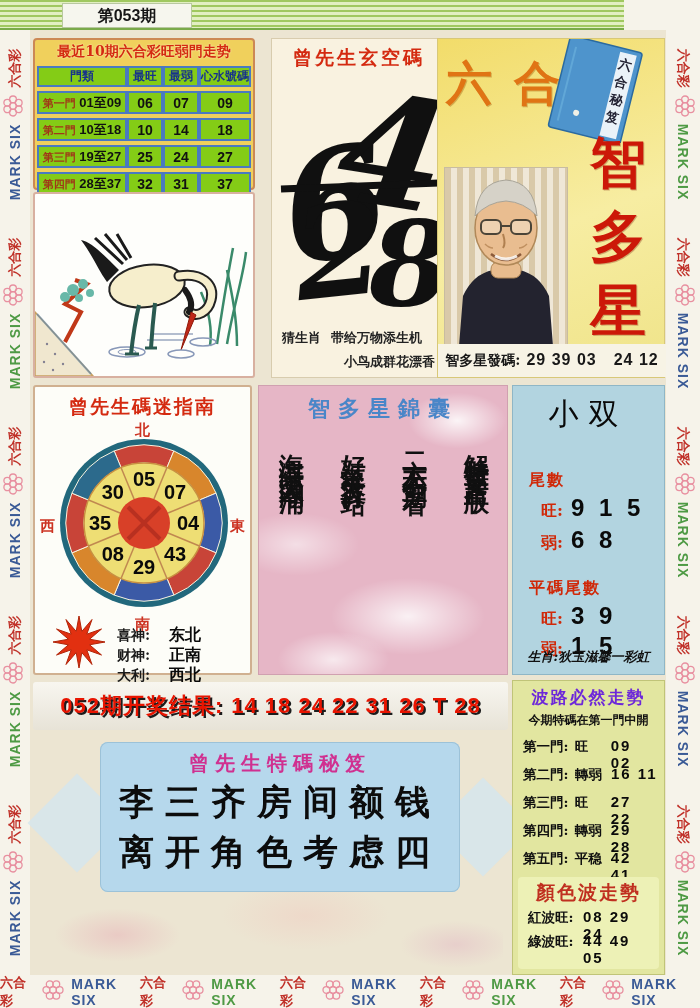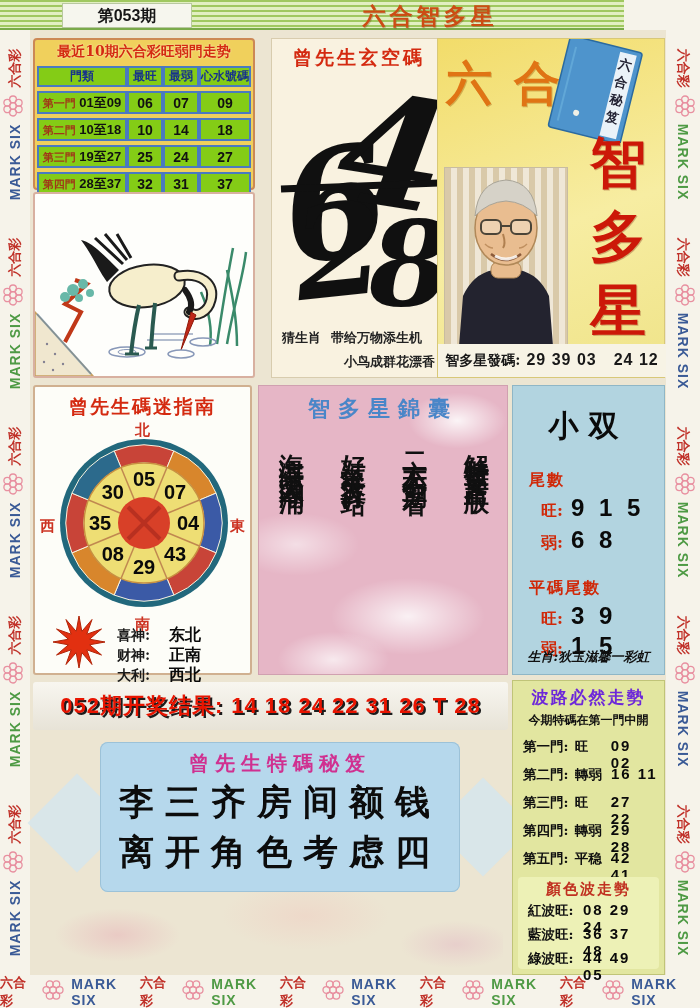--- a/index.html
+++ b/index.html
@@ -93,21 +93,21 @@
   #jinnang-title{margin-top:8px;text-align:center;font-family:"DejaVu Serif",serif;font-weight:bold;
     font-size:22px;color:#4a86c8;letter-spacing:8px;}
   #jinnang-cols{position:absolute;left:16px;right:14px;top:48px;bottom:12px;
     display:flex;flex-direction:row;justify-content:space-between;}
   .v-col{writing-mode:vertical-rl;text-orientation:upright;font-family:"DejaVu Serif",serif;
     font-weight:bold;font-size:25px;color:#101010;letter-spacing:6px;}
   
   #tema-panel{left:512px;top:385px;width:153px;height:290px;background:#b2d4e0;border:1px solid #8fb6c6;}
   #tema-title{margin-top:8px;text-align:center;font-family:"DejaVu Serif",serif;font-weight:bold;
     font-size:19px;color:#e05818;letter-spacing:3px;}
-  #tema-pick{margin-top:20px;text-align:center;font-family:"DejaVu Serif",serif;font-weight:bold;
+  #tema-pick{margin-top:8px;text-align:center;font-family:"DejaVu Serif",serif;font-weight:normal;
     font-size:30px;color:#0a0a0a;letter-spacing:10px;}
   .t-sec{position:absolute;left:16px;font-family:"DejaVu Serif",serif;font-weight:bold;
     font-size:16px;color:#d02808;letter-spacing:2px;}
   #tail-title{top:84px;} #ping-title{top:192px;}
   .t-row{position:absolute;left:28px;display:flex;align-items:baseline;gap:8px;}
   .t-row .lab{font-family:"DejaVu Serif",serif;font-weight:bold;font-size:16px;color:#d02808;}
   .t-row .val{font-weight:bold;font-size:24px;color:#0a0a0a;letter-spacing:4px;}
   #tail-hot{top:108px;} #tail-weak{top:140px;} #ping-hot{top:216px;} #ping-weak{top:246px;}
   #tema-zodiac{position:absolute;left:0;right:0;bottom:8px;text-align:center;
     font-family:"DejaVu Serif",serif;font-weight:bold;font-style:italic;font-size:13px;color:#111;}
@@ -130,36 +130,35 @@
     font-size:17px;color:#6d28d9;letter-spacing:2px;}
   #bolu-subtitle{margin-top:3px;text-align:center;font-family:"DejaVu Serif",serif;font-weight:bold;
     font-size:12px;color:#101010;}
   #bolu-rows{position:absolute;left:10px;right:6px;top:56px;}
   .bolu-row{display:flex;align-items:baseline;height:28px;}
   .b-door{font-family:"DejaVu Serif",serif;font-weight:bold;font-size:13.5px;color:#101010;width:52px;}
   .b-status{font-family:"DejaVu Serif",serif;font-weight:bold;font-size:13.5px;color:#101010;width:36px;}
   .b-nums{font-weight:bold;font-size:15px;color:#0a0a0a;letter-spacing:2px;}
   #color-box{position:absolute;left:5px;right:5px;top:196px;bottom:5px;background:#edf1b6;border-radius:4px;}
   #color-title{margin-top:3px;text-align:center;font-family:"DejaVu Serif",serif;font-weight:bold;
-    font-size:15px;color:#c03020;letter-spacing:2px;}
+    font-size:19px;color:#c03020;letter-spacing:2px;}
   #color-rows{margin:2px 8px 0 10px;}
   .color-row{display:flex;align-items:baseline;height:24px;}
   .c-label{font-family:"DejaVu Serif",serif;font-weight:bold;font-size:13.5px;color:#101010;width:60px;}
   .c-nums{font-weight:bold;font-size:15px;color:#0a0a0a;letter-spacing:2px;}
 </style>
 </head>
 <body>
 
 <div id="page">
   <div class="content-bg"></div>
   <div class="blobs"></div>
 
   <div id="header">
     <div id="issue-box">第053期</div>
-    <div id="page-title">六合智多星</div>
   </div>
 
   <div id="border-left" class="strip">
       <span class="b-unit">
         <span class="b-ms">MARK SIX</span>
         <span><svg width="24" height="22" viewBox="0 0 24 22">
             <circle cx="18.6" cy="11.0" r="3.4" fill="none" stroke="#e890a0" stroke-width="1.3"></circle>
             <circle cx="15.3" cy="16.7" r="3.4" fill="none" stroke="#e890a0" stroke-width="1.3"></circle>
             <circle cx="8.7" cy="16.7" r="3.4" fill="none" stroke="#e890a0" stroke-width="1.3"></circle>
             <circle cx="5.4" cy="11.0" r="3.4" fill="none" stroke="#e890a0" stroke-width="1.3"></circle>
@@ -636,23 +635,19 @@
         </div>
       </div>
     <div id="color-box">
       <div id="color-title">顏色波走勢</div>
       <div id="color-rows">
           <div class="color-row">
             <span class="c-label">紅波旺:</span>
             <span class="c-nums">08 29 24</span>
           </div>
           <div class="color-row">
-            <span class="c-label">藍波旺:</span>
-            <span class="c-nums">36 37 48</span>
-          </div>
-          <div class="color-row">
             <span class="c-label">綠波旺:</span>
             <span class="c-nums">44 49 05</span>
           </div>
         </div>
     </div>
   </div>
 </div>
 
 </body></html>

